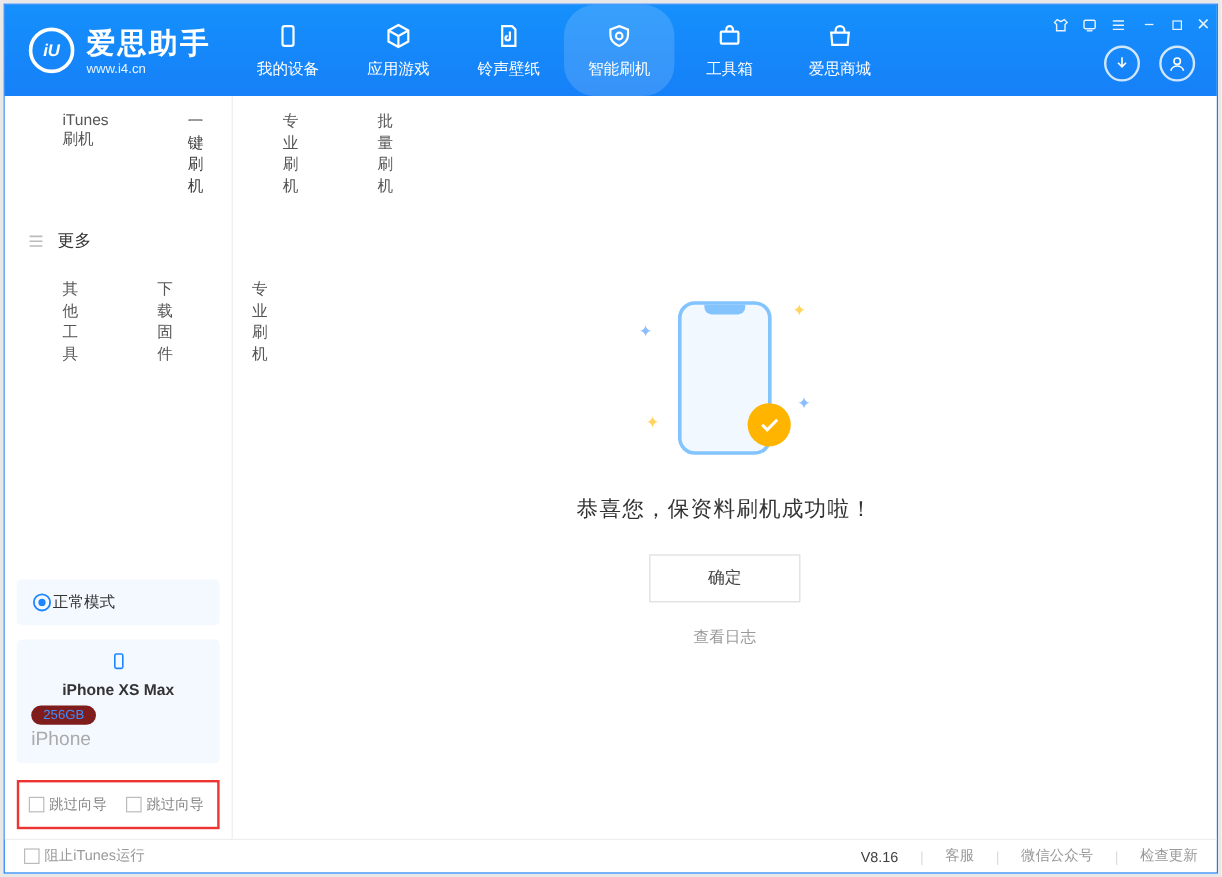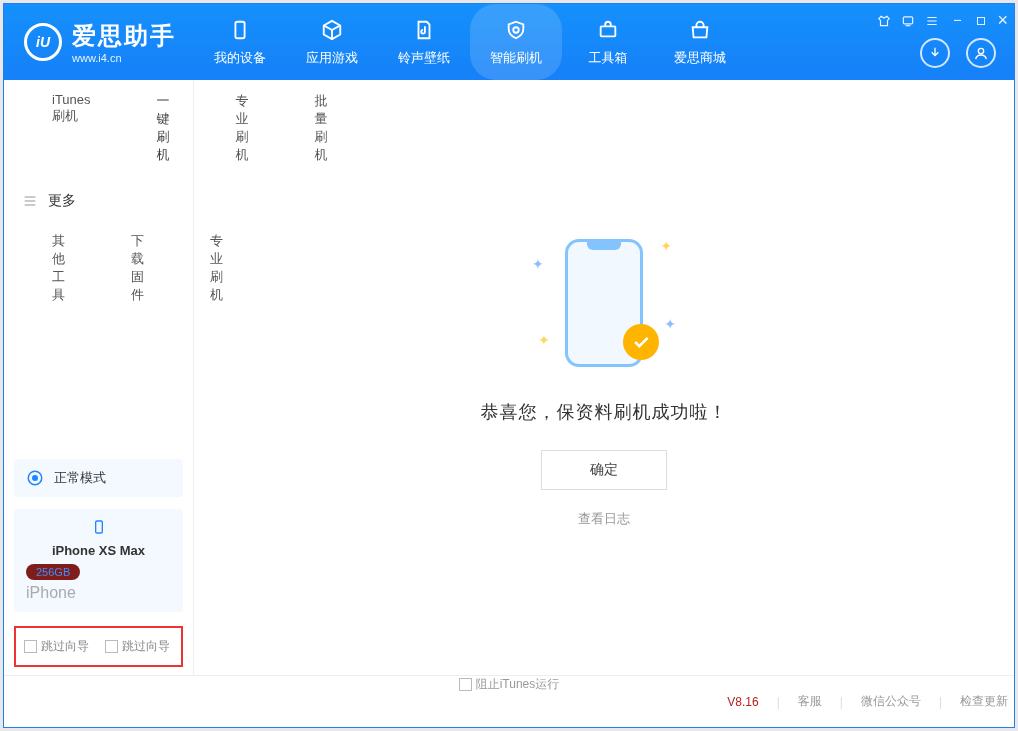--- a/index.html
+++ b/index.html
@@ -20,37 +20,37 @@
 .circ-btn { width: 30px; height: 30px; border: 2px solid rgba(255,255,255,.8); border-radius: 50%; display: flex; align-items: center; justify-content: center; cursor: pointer; }
 .body { flex: 1; display: flex; min-height: 0; }
 .sidebar { width: 190px; border-right: 1px solid #eee; display: flex; flex-direction: column; background: #fff; }
 .side-section-title { display: flex; align-items: center; gap: 10px; padding: 16px 18px 10px; font-size: 14px; color: #333; }
 .side-section-title svg, .side-section-title .sicon { width: 16px; height: 16px; }
 .side-items { display: flex; flex-direction: row; }
 .side-item { padding: 12px 18px 12px 48px; font-size: 13px; color: #555; cursor: pointer; }
 .side-item.active { color: #404040; }
 .sidebar-spacer { flex: 1; }
 .mode-card, .device-card { margin: 6px 10px; background: #f4f8ff; border-radius: 4px; padding: 10px 12px; font-size: 13px; color: #333; }
-.mode-card { display: flex; align-items: flex-end; gap: 10px; }
+.mode-card { display: flex; align-items: flex-end; }
 .device-card .dname { font-weight: bold; color: #333; display: flex; align-items: center; gap: 8px; flex-direction: column; }
 .device-card .cap { display: inline-block; margin-top: 6px; background: #7f1d1d; color: #3a8fff; border-radius: 10px; font-size: 11px; padding: 2px 10px; }
 .device-card .dtype { color: #aaa; font-size: 16px; margin-top: 4px; }
 .highlight-box { margin: 8px 10px 8px 10px; border: 2px solid #e33; padding: 10px 8px; display: flex; gap: 16px; align-items: center; font-size: 12px; color: #888; }
 .cb { width: 13px; height: 13px; border: 1px solid #bbb; display: inline-block; vertical-align: middle; margin-right: 4px; }
 .main { flex: 1; display: flex; flex-direction: column; align-items: center; justify-content: center; position: relative; }
 .phone-illus { position: relative; width: 180px; height: 150px; display: flex; align-items: center; justify-content: center; }
 .phone { width: 78px; height: 128px; border: 3px solid #83c4ff; border-radius: 14px; background: #f2f8ff; position: relative; }
 .phone .notch { position: absolute; top: 0; left: 50%; transform: translateX(-50%); width: 34px; height: 8px; background: #83c4ff; border-radius: 0 0 6px 6px; }
 .check-badge { position: absolute; right: 35px; bottom: 18px; width: 36px; height: 36px; background: #ffb400; border-radius: 50%; display: flex; align-items: center; justify-content: center; }
 .sparkle { position: absolute; color: #8bbefc; font-size: 14px; }
 .s1 { left: 18px; top: 28px; } .s2 { left: 24px; bottom: 30px; color: #ffd560; } .s3 { right: 22px; top: 10px; color: #ffd560; } .s4 { right: 18px; bottom: 46px; }
 .success-text { margin-top: 22px; font-size: 18px; color: #333; letter-spacing: 1px; }
 .ok-btn { margin-top: 26px; border: 1px solid #ddd; background: #fff; padding: 10px 48px; font-size: 14px; color: #444; cursor: pointer; }
 .log-link { margin-top: 20px; font-size: 13px; color: #999; cursor: pointer; }
-.statusbar { height: 52px; border-top: 1px solid #eee; display: flex; align-items: center; padding: 0 6px; font-size: 12px; color: #999; flex-direction: column; }
+.statusbar { height: 28px; border-top: 1px solid #eee; display: flex; align-items: center; padding: 0 16px; font-size: 12px; color: #999; }
 .statusbar .right { margin-left: auto; display: flex; gap: 18px; align-items: center; }
 .statusbar .sep { color: #ddd; }
 </style>
 </head>
 <body>
 
 <div class="window">
 
   <div class="titlebar">
     <div class="logo-area">
@@ -214,21 +214,21 @@
       </div>
       <div class="success-text">恭喜您，保资料刷机成功啦！</div>
       <button class="ok-btn">确定</button>
       <a class="log-link">查看日志</a>
     </div>
   </div>
 
   <div class="statusbar">
     <label><span class="cb"></span><span>阻止iTunes运行</span></label>
     <div class="right">
-      <span style="color:#b91c1c;">V8.16</span>
+      <span style="color:#404040;">V8.16</span>
       <span class="sep">|</span>
       <a>客服</a>
       <span class="sep">|</span>
       <a>微信公众号</a>
       <span class="sep">|</span>
       <a>检查更新</a>
     </div>
   </div>
 
 </div>

